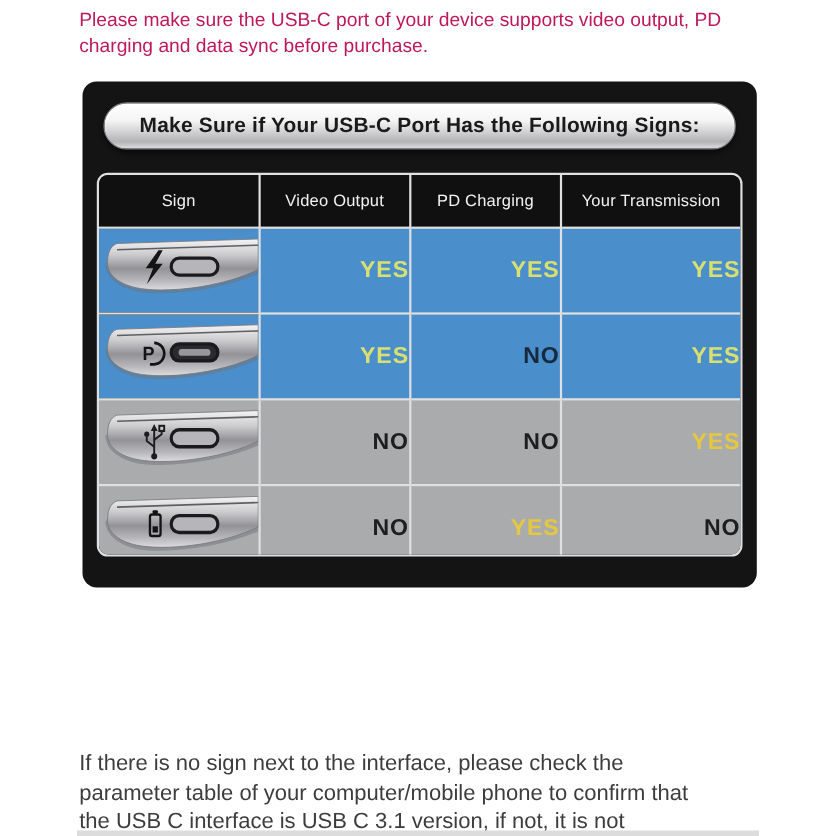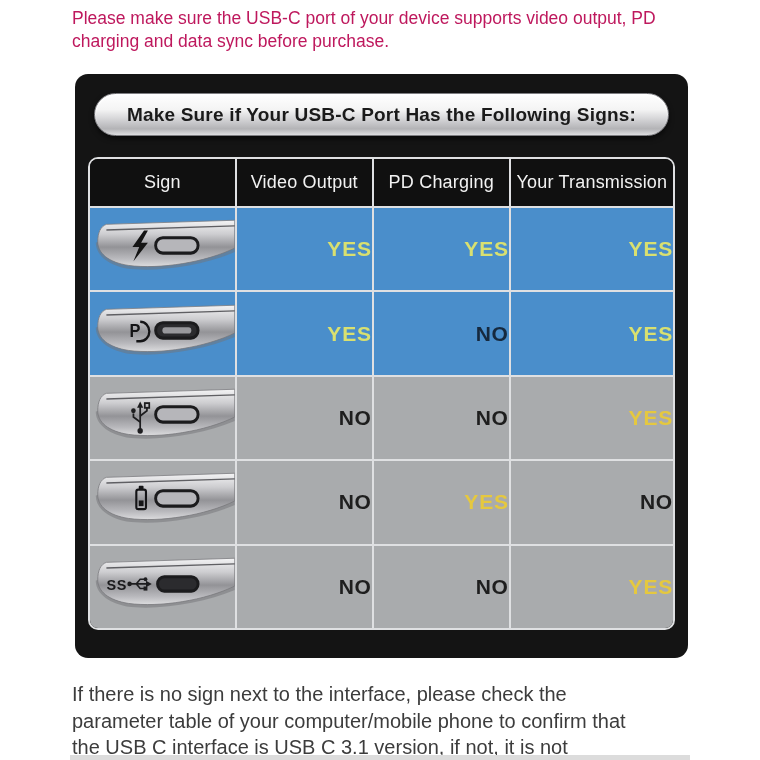--- a/index.html
+++ b/index.html
@@ -15,21 +15,21 @@
     left: 72px; top: 7px;
     width: 628px;
     font-size: 17.5px;
     line-height: 1.33;
     color: #be185d;
   }
 
   .panel {
     position: absolute;
     left: 75px; top: 74px;
-    width: 613px; height: 584px;
+    width: 613px; height: 460px;
     background: #141414;
     border-radius: 13px;
   }
 
   .banner {
     position: absolute;
     left: 19px; right: 19px; top: 19px;
     height: 43px;
     border-radius: 23px;
     background: linear-gradient(180deg, #ffffff 0%, #f4f4f4 38%, #d9d9db 58%, #b3b3b6 85%, #dedee0 100%);
@@ -56,21 +56,21 @@
     background: #141414;
   }
   table.sign-table {
     width: 100%; height: 100%;
     border-collapse: collapse;
     table-layout: fixed;
   }
   .sign-table th {
     background: #101010;
     color: #f2f2f2;
-    font-size: 18px;
+    font-size: 15px;
     font-weight: 500;
     height: 48px;
     border: 2px solid #dfe0e2;
     border-top: none;
     letter-spacing: 0.2px;
   }
   .sign-table th:first-child { border-left: none; }
   .sign-table th:last-child { border-right: none; }
   .sign-table td {
     border: 2px solid #dfe0e2;

